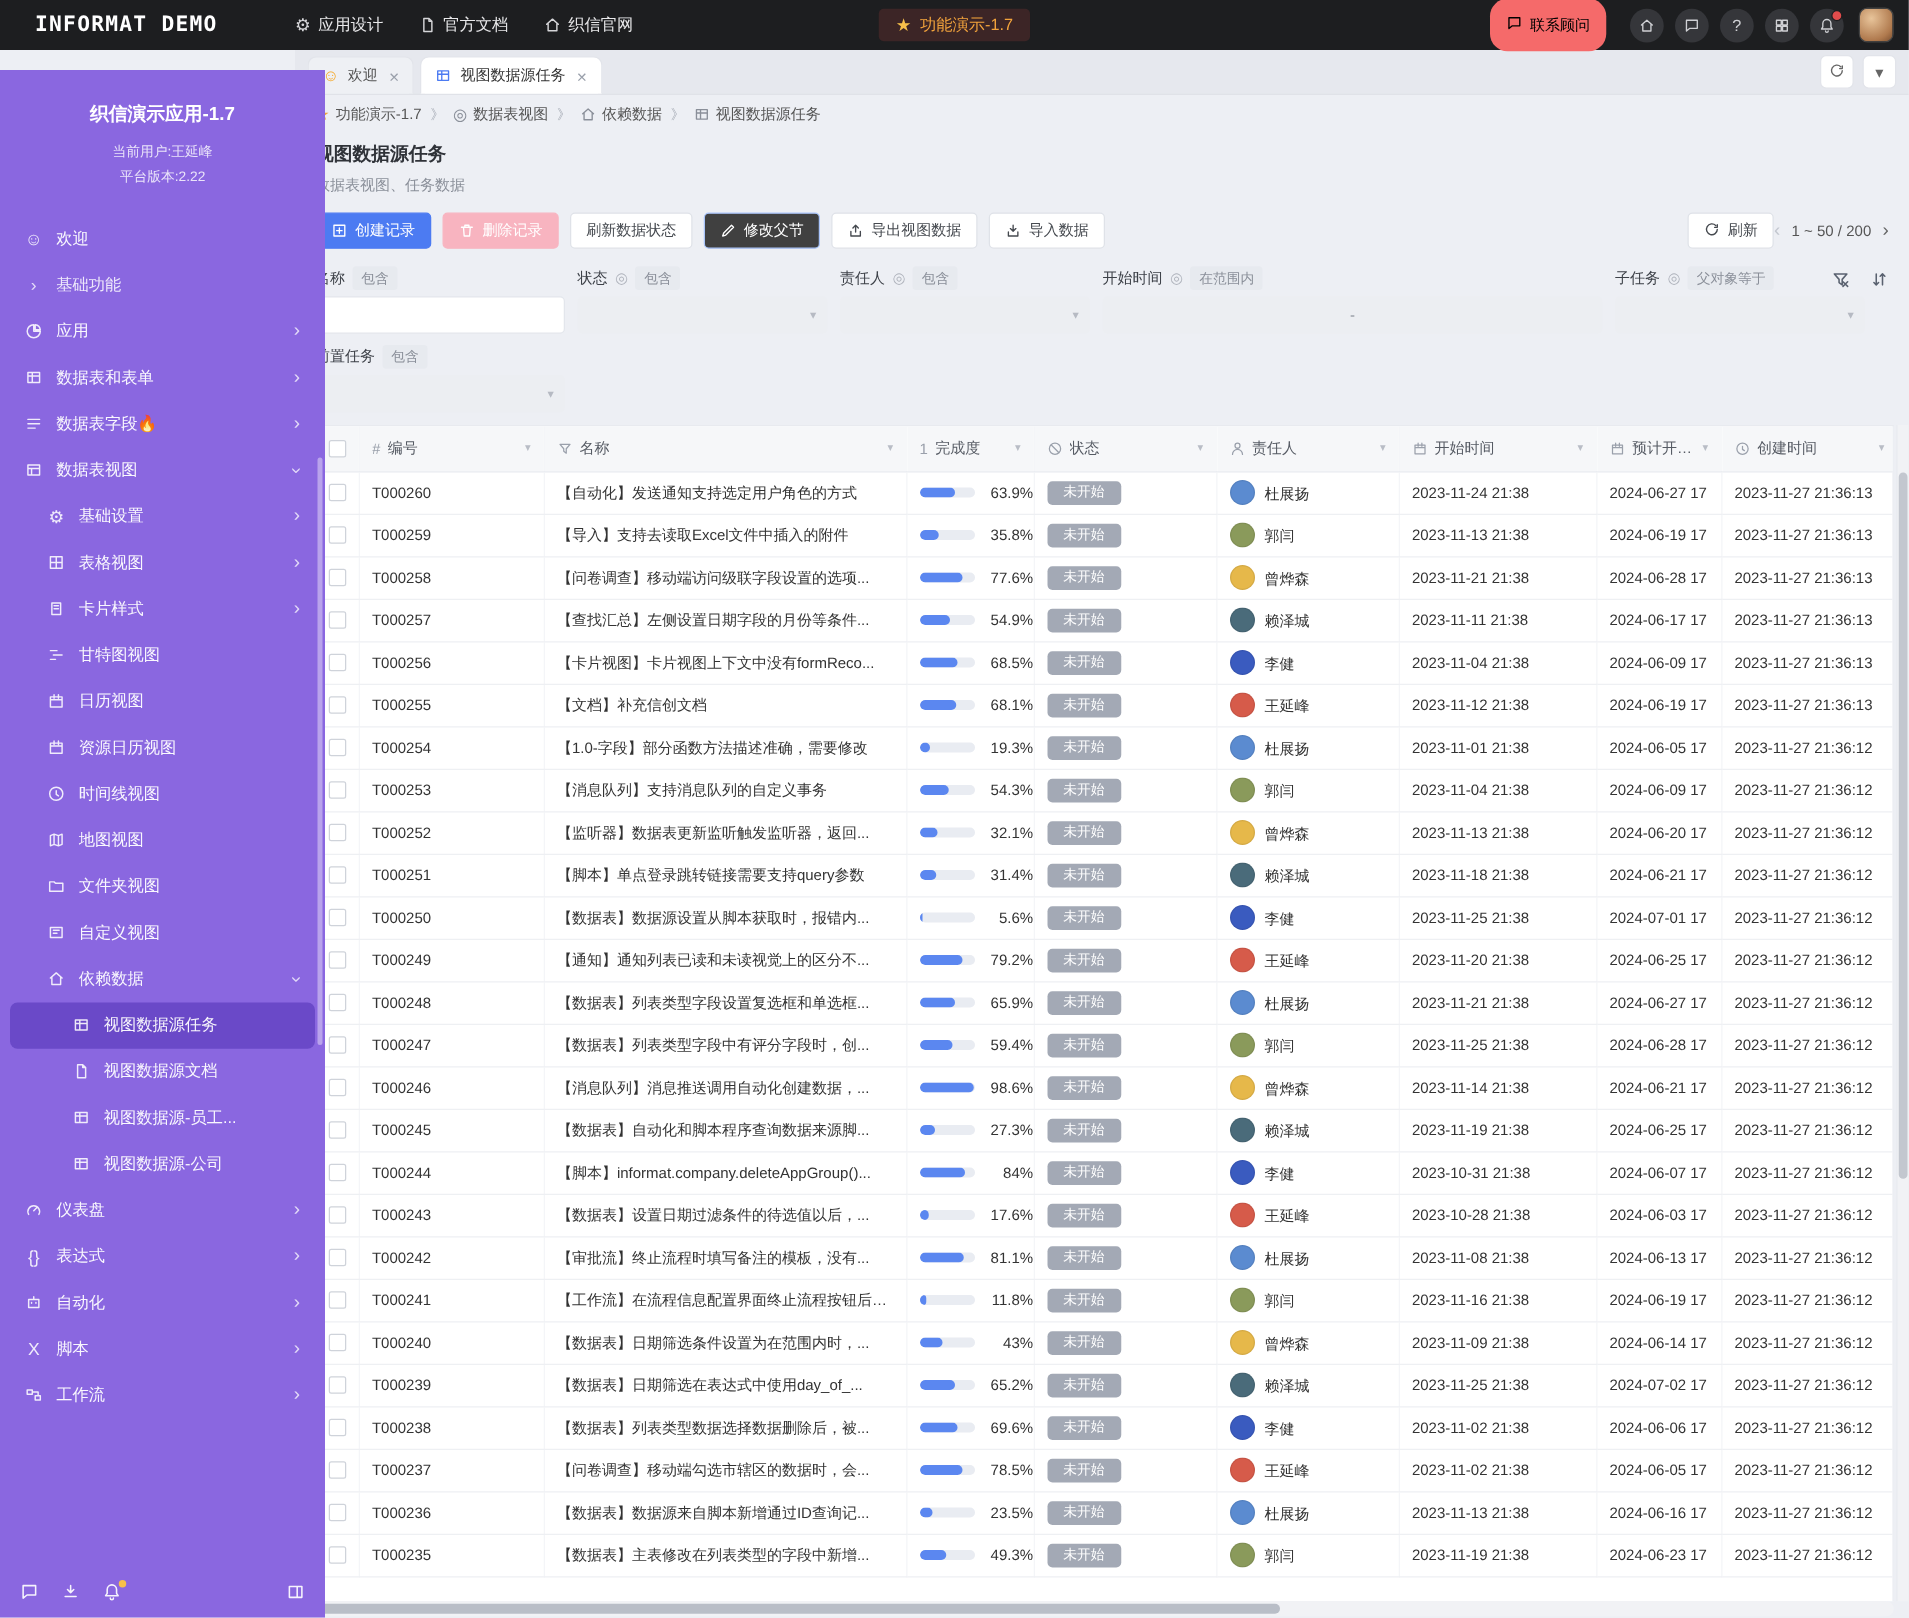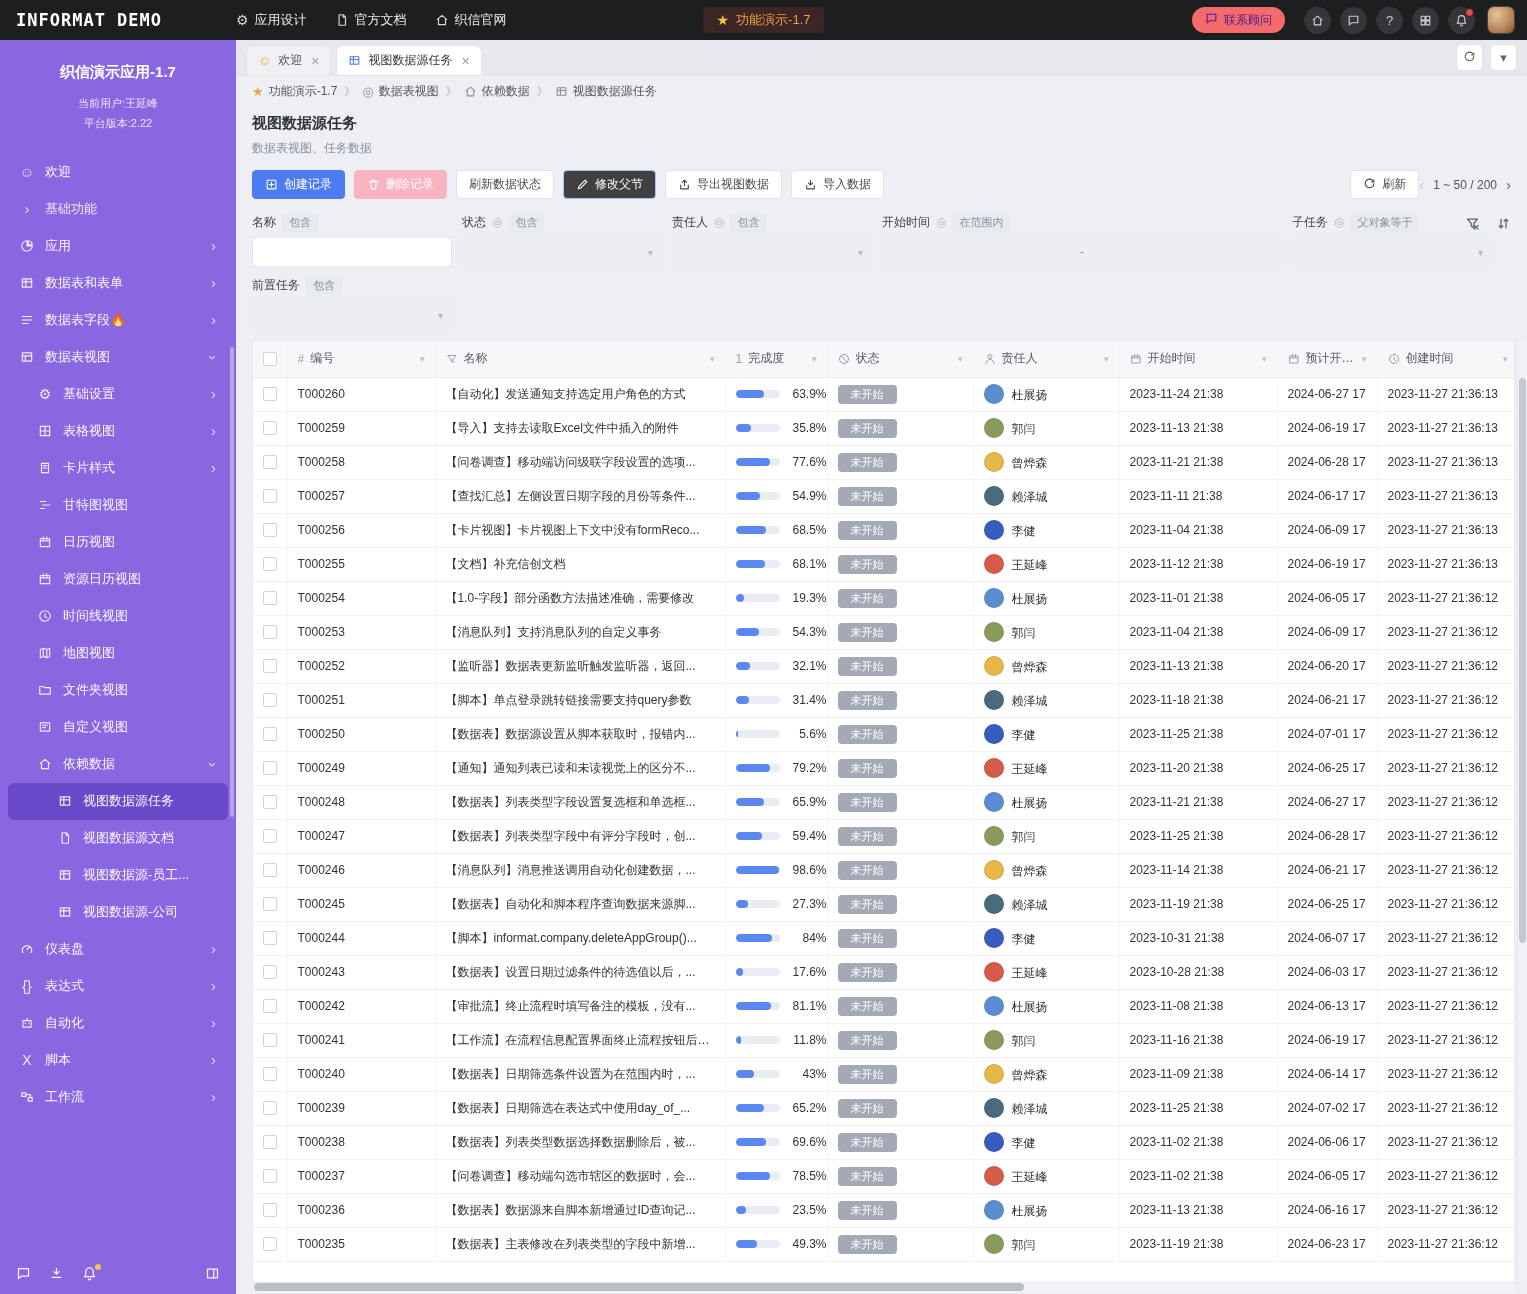--- a/index.html
+++ b/index.html
@@ -3,35 +3,35 @@
 <meta charset="utf-8">
 <style>
 *{box-sizing:border-box;margin:0;padding:0}
 html,body{width:1527px;height:1294px;overflow:hidden;font-family:"Liberation Sans","DejaVu Sans",sans-serif;font-size:13px;color:#333;background:#edeff4}
 .txti{display:inline-flex;align-items:center;justify-content:center;line-height:1}
 .svgi{width:1em;height:1em;flex:none}
 .svgi path{fill:none;stroke:currentColor;stroke-width:2;stroke-linecap:round;stroke-linejoin:round}
 
 
 .topbar{position:fixed;top:0;left:0;right:0;height:40px;background:#1d1e20;display:flex;align-items:center;color:#eee;z-index:60;padding-right:12px}
-.logo{width:236px;padding-left:16px;font-weight:bold;font-size:17px;letter-spacing:1px;color:#fff;font-family:"DejaVu Sans Mono","Liberation Mono",monospace;white-space:nowrap}
+.logo{width:236px;padding-left:28px;font-weight:bold;font-size:17px;letter-spacing:1px;color:#fff;font-family:"DejaVu Sans Mono","Liberation Mono",monospace;white-space:nowrap}
 .topnav{display:flex;gap:28px;align-items:center;font-size:13px}
 .topnav-item{display:flex;align-items:center;gap:6px;cursor:pointer;color:#e8e8ea}
 .topnav-item .svgi,.topnav-item .txti{font-size:14px;color:#d5d5d8}
 .top-center{position:absolute;left:50%;transform:translateX(-50%);background:#3c2526;border-radius:4px;padding:4px 14px;display:flex;align-items:center;gap:7px;color:#f2a33c;font-size:13px}
 .top-center .txti{color:#f7c04a;font-size:14px}
 .top-right{margin-left:auto;display:flex;align-items:center}
-.contact-btn{background:#f56a6a;color:#4c1d95;border:none;border-radius:14px;height:26px;padding:0 13px;display:flex;align-items:center;gap:6px;font-size:12px;cursor:pointer;margin-right:10px}
+.contact-btn{background:#f56a6a;color:#000000;border:none;border-radius:14px;height:42px;padding:0 13px;display:flex;align-items:center;gap:6px;font-size:12px;cursor:pointer;margin-right:10px}
 .contact-btn .svgi{font-size:13px}
 .circle-btn{width:27px;height:27px;border-radius:50%;background:#35363a;color:#cfd0d4;display:flex;align-items:center;justify-content:center;font-size:13px;margin-left:9px;cursor:pointer;position:relative}
 .circle-btn.has-dot::after{content:"";position:absolute;top:1px;right:1px;width:7px;height:7px;border-radius:50%;background:#e24c4c;border:1px solid #1d1e20}
 .tavatar{width:28px;height:28px;border-radius:7px;margin-left:12px;background:radial-gradient(circle at 35% 30%,#e8c49a,#b07a4e 70%,#7a4f30);cursor:pointer;border:1px solid #444}
 
 
-.sidebar{position:fixed;top:37px;left:0;bottom:0;width:236px;background:#8a67e0;display:flex;flex-direction:column;z-index:50}
+.sidebar{position:fixed;top:56px;left:0;bottom:0;width:260px;background:#8a67e0;display:flex;flex-direction:column;z-index:50}
 .side-head{padding:26px 10px 16px;text-align:center;color:#fff}
 .app-title{font-size:15px;font-weight:bold;margin-bottom:12px}
 .app-sub{font-size:11px;color:rgba(255,255,255,.82);line-height:1.8}
 .side-menu{flex:1;overflow:hidden;padding:4px 0;position:relative}
 .mitem{height:37px;display:flex;align-items:center;color:rgba(255,255,255,.95);padding-right:12px;margin:0 8px;border-radius:6px;cursor:pointer}
 .mitem.lvl0{padding-left:10px}
 .mitem.lvl1{padding-left:28px}
 .mitem.lvl2{padding-left:48px}
 .mitem.active{background:#6a49c8}
 .mitem .micon{width:18px;margin-right:9px;font-size:14px;opacity:.92;display:inline-flex;justify-content:center}

